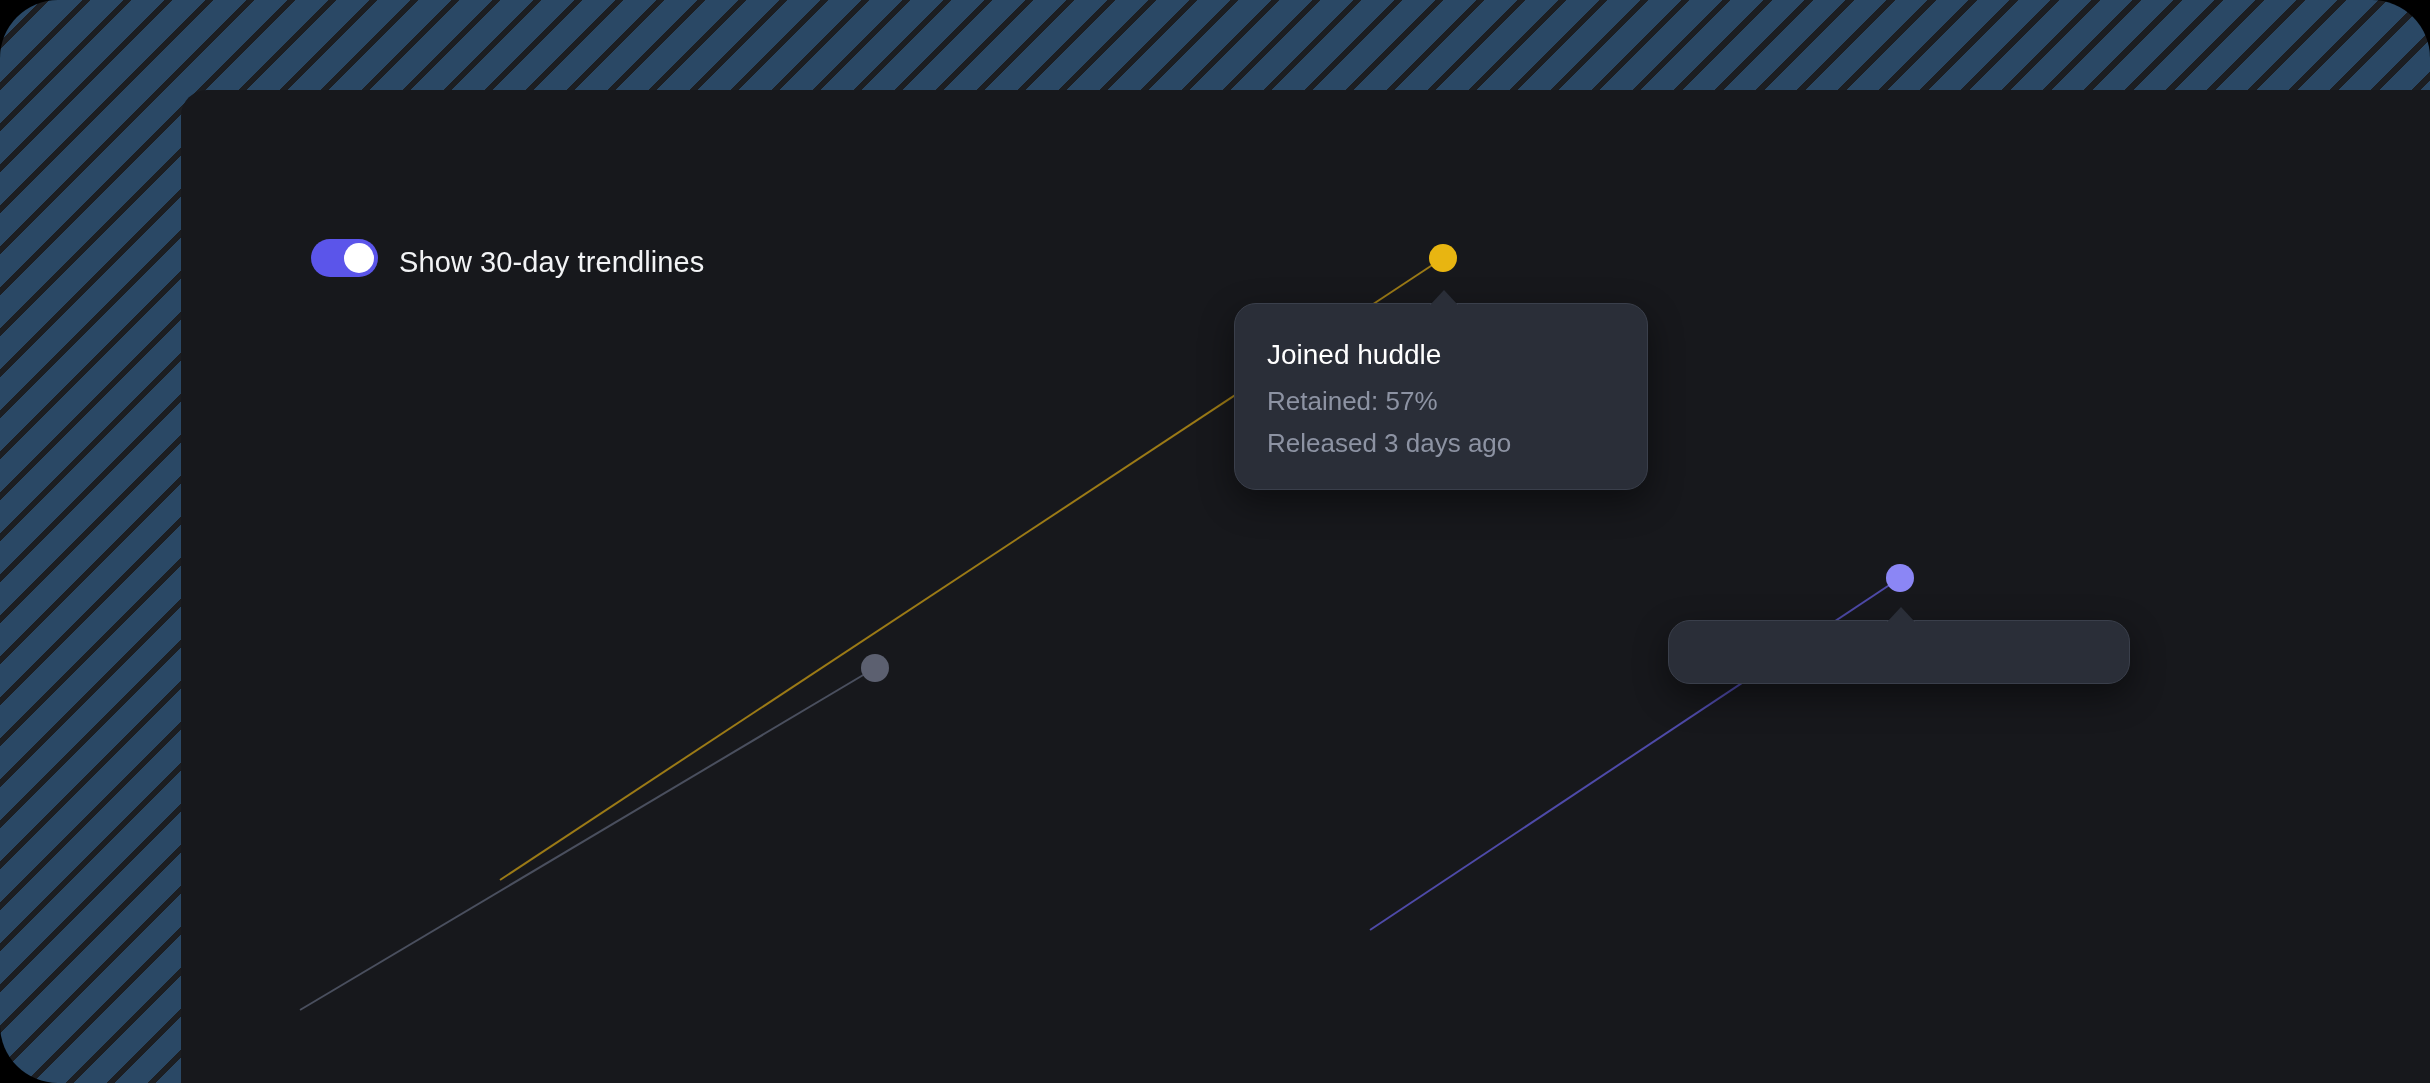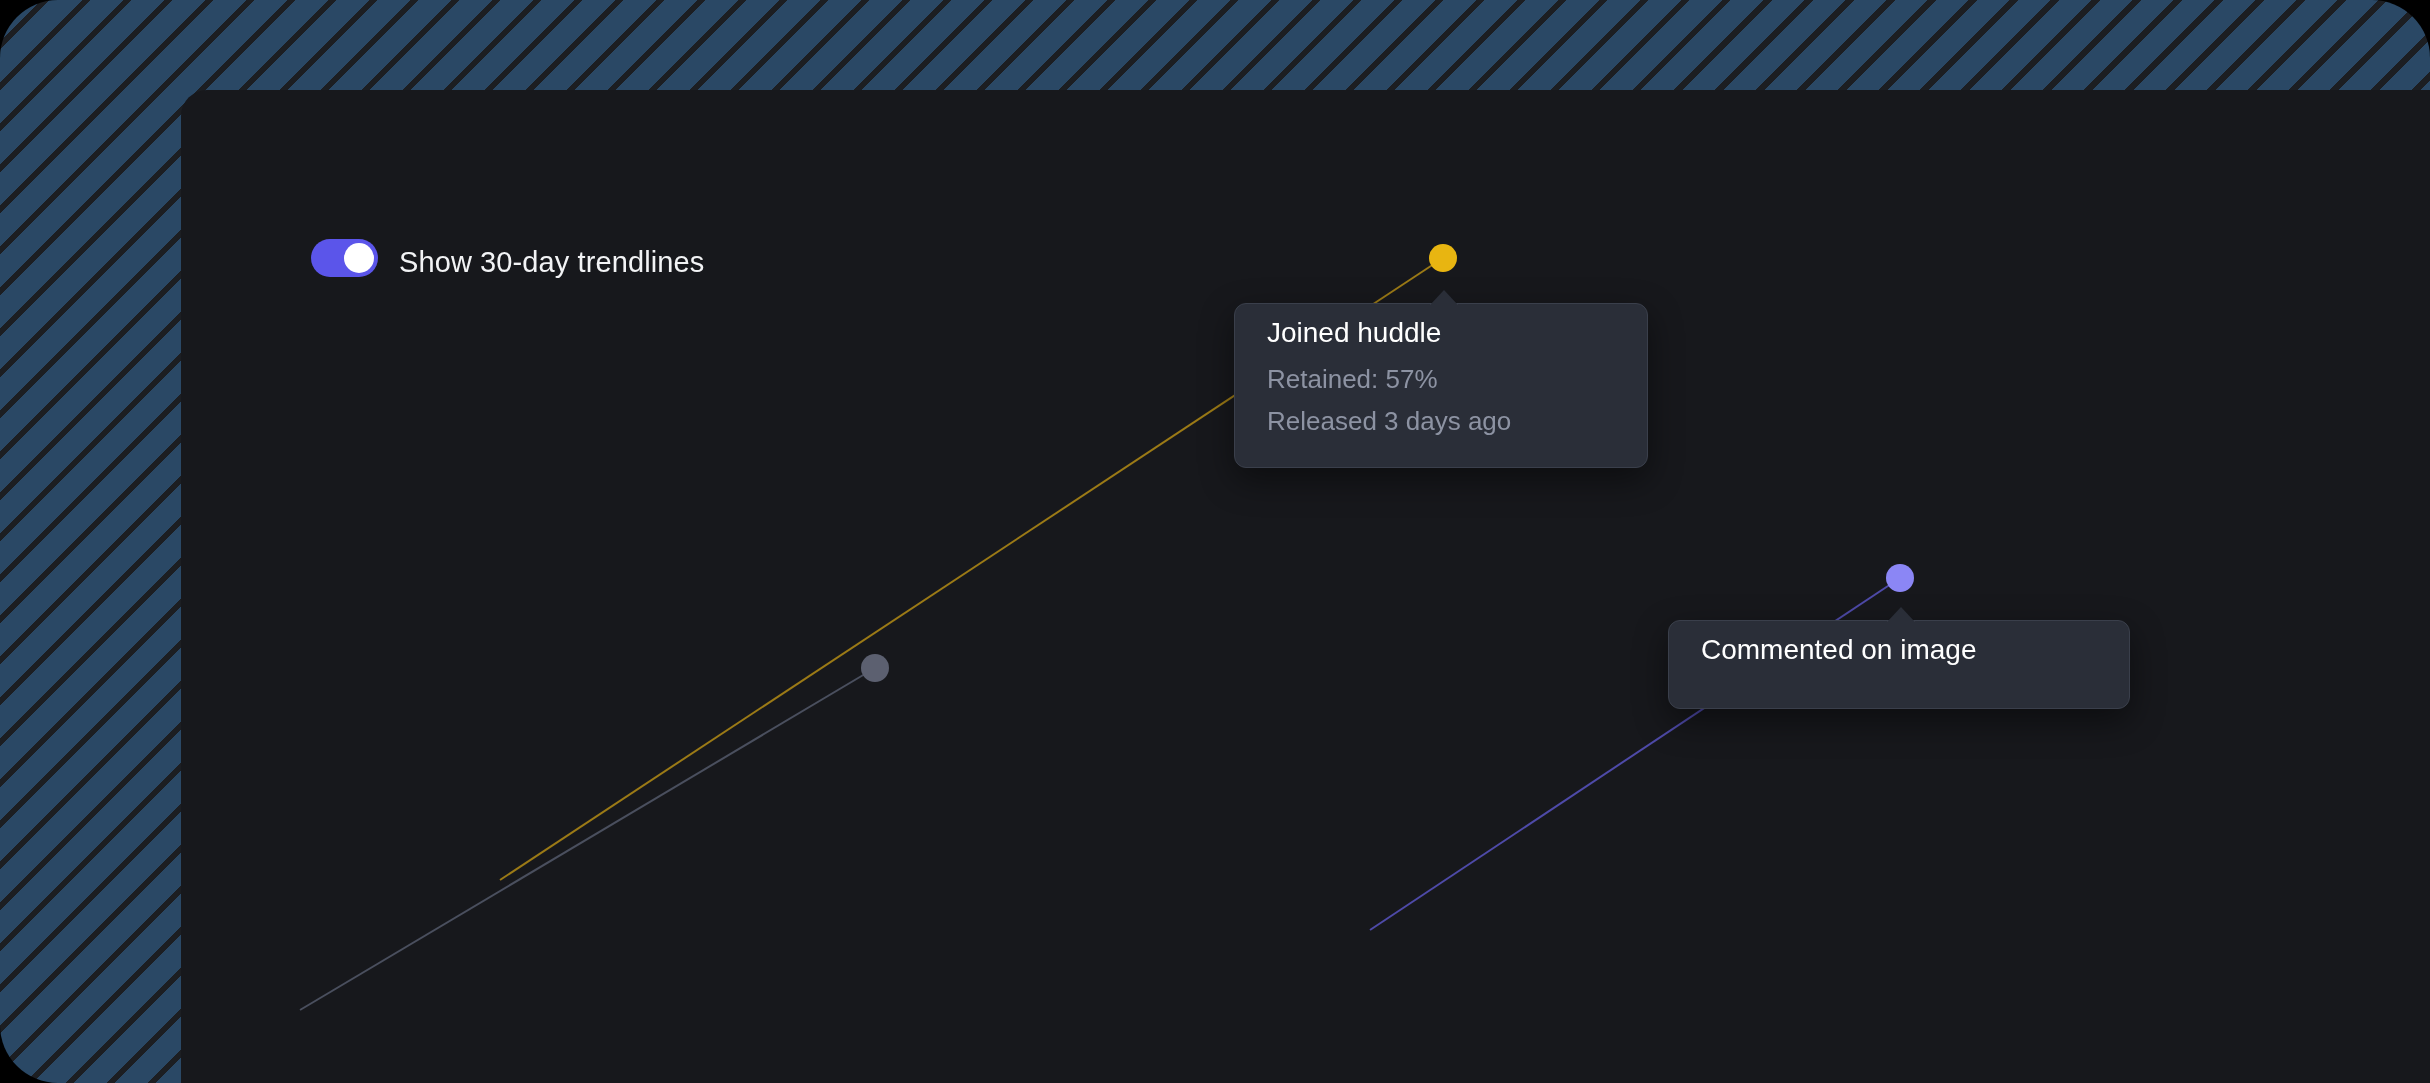--- a/index.html
+++ b/index.html
@@ -109,22 +109,22 @@
     border-radius: 50%;
     transform: translate(-14px, -14px);
     cursor: pointer;
   }
 
   
   .tooltip {
     position: absolute;
     background: #2a2e38;
     border: 1px solid #3a3f4b;
-    border-radius: 12px;
-    padding: 12px 32px 28px 32px;
+    border-radius: 22px;
+    padding: 34px 32px 28px 32px;
     box-shadow: 0 12px 34px rgba(0,0,0,0.45);
   }
   .tooltip .notch {
     position: absolute;
     top: -14px;
     width: 28px;
     height: 15px;
     background: #2a2e38;
     border-left: 1px solid #3a3f4b;
     border-right: 1px solid #3a3f4b;
@@ -169,21 +169,20 @@
 
     <div id="tooltips-layer" style="position: absolute; left: 0px; top: 0px; width: 2360px; height: 1050px; z-index: 4;">
         <div class="tooltip" style="left: 1053px; top: 213px; width: 414px;">
           <div class="notch" style="left: 209px;"></div>
           <div class="tt-title">Joined huddle</div>
           <div class="tt-row">Retained: 57%</div>
           <div class="tt-row">Released 3 days ago</div>
         </div>
         <div class="tooltip" style="left: 1487px; top: 530px; width: 462px;">
           <div class="notch" style="left: 232px;"></div>
-          <div class="tt-title">Commented on image</div>
         </div>
       </div>
 
     <div id="toggle-row">
       <div class="switch">
         <div class="knob"></div>
       </div>
       <span id="toggle-label">Show 30-day trendlines</span>
     </div>
 

